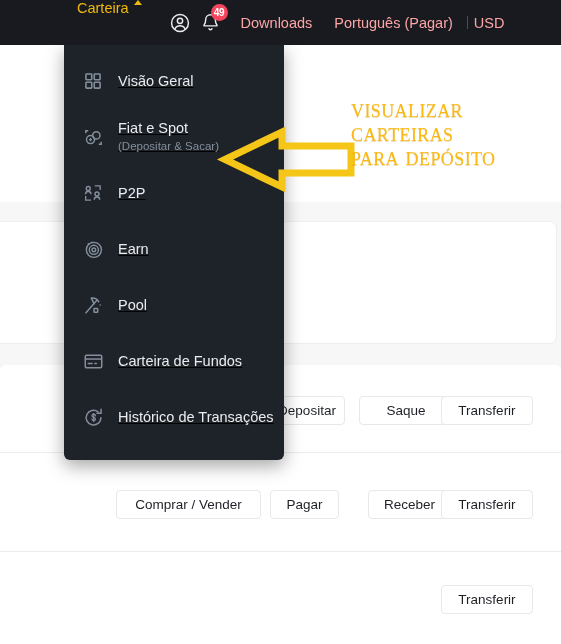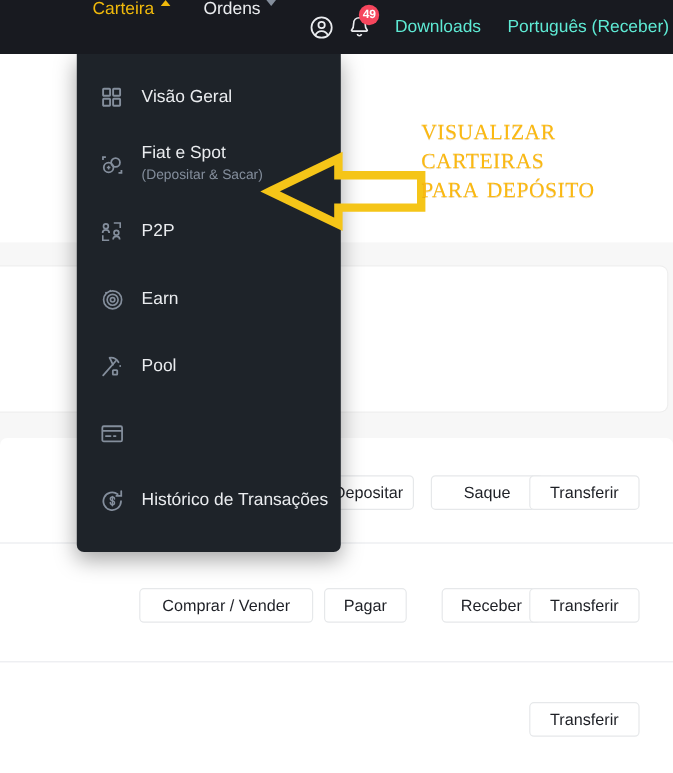--- a/index.html
+++ b/index.html
@@ -53,42 +53,42 @@
     display:flex;align-items:center;justify-content:center;cursor:pointer;}
   #notif-badge{
     position:absolute;top:4px;left:16px;
     min-width:17px;height:17px;padding:0 3px;box-sizing:border-box;
     border-radius:9px;background:#f6465d;
     color:#fff;font-size:10px;font-weight:bold;
     display:flex;align-items:center;justify-content:center;
     letter-spacing:-0.2px;
   }
   .nav-sep{width:1px;height:13px;background:#474d57;margin:0 6px;}
-  .nav-plain{font-size:14.5px;color:#5eead4;cursor:pointer;padding:0 8px;}
+  .nav-plain{font-size:14.5px;color:#fca5a5;cursor:pointer;padding:0 8px;}
 
   
   #wallet-menu{
     position:absolute;left:64px;top:45px;width:220px;height:415px;
     background:#1e2329;border-radius:0 0 6px 6px;
     box-shadow:0 6px 18px rgba(0,0,0,0.35);
     z-index:30;padding-top:14px;box-sizing:border-box;
   }
   .menu-item{
     display:flex;align-items:center;gap:14px;
     height:44px;padding-left:18px;cursor:pointer;position:relative;
     margin-bottom:12px;
   }
   .menu-item:last-child{margin-bottom:0;}
   .menu-ico{
     width:22px;height:22px;flex:0 0 22px;
     display:flex;align-items:center;justify-content:center;
     color:#848e9c;
   }
   .menu-ico svg{display:block;}
-  .menu-txt{display:flex;flex-direction:column;justify-content:center;}
+  .menu-txt{display:flex;flex-direction:column;justify-content:center;text-decoration:underline;}
   .menu-label{font-size:14.5px;color:#eaecef;line-height:1.15;font-weight:500;}
   .menu-sub{font-size:11.5px;color:#848e9c;line-height:1.35;margin-top:2px;}
 
   
   #annotation{position:absolute;left:0;top:0;width:561px;height:644px;
               pointer-events:none;z-index:35;}
   #anno-text{
     position:absolute;left:351px;top:97px;width:210px;
     font-family:"Liberation Serif","DejaVu Serif",serif;
     font-size:25px;line-height:0.96;
@@ -154,44 +154,40 @@
 para depósito</div>
 
 <div id="topbar">
   <div class="nav-row">
 
     <div class="nav-item active">
       <span>Carteira</span>
       <span class="caret-up"></span>
     </div>
 
-    <div class="nav-item" style="margin-left:10px;">
-      <span>Ordens</span>
-      <span class="caret-down"></span>
-    </div>
 
     <div class="icon-btn" style="margin-left:14px;">
       <svg width="22" height="22" viewBox="0 0 24 24" fill="none" stroke="#eaecef" stroke-width="1.6">
         <circle cx="12" cy="12" r="9.2"></circle>
         <circle cx="12" cy="9.6" r="2.9"></circle>
         <path d="M6.2 19.1c1.1-2.6 3.2-4 5.8-4s4.7 1.4 5.8 4"></path>
       </svg>
     </div>
 
     <div id="bell-wrap">
       <svg width="21" height="21" viewBox="0 0 24 24" fill="none" stroke="#eaecef" stroke-width="1.6" stroke-linejoin="round">
         <path d="M12 3.2c-3.3 0-5.5 2.4-5.5 5.6 0 4.1-1.3 5.3-1.9 6.1-.3.4 0 1 .5 1h13.8c.5 0 .8-.6.5-1-.6-.8-1.9-2-1.9-6.1 0-3.2-2.2-5.6-5.5-5.6z"></path>
         <path d="M10 18.6c.3 1 1.1 1.7 2 1.7s1.7-.7 2-1.7"></path>
       </svg>
       <span id="notif-badge">49</span>
     </div>
 
     <div class="nav-plain" style="margin-left:6px;">Downloads</div>
 
-    <div class="nav-plain" style="margin-left:6px;">Português (Receber)</div>
+    <div class="nav-plain" style="margin-left:6px;">Português (Pagar)</div>
 
     <div class="nav-sep"></div>
 
     <div class="nav-plain" style="padding:0;">USD</div>
   </div>
 </div>
 
 <div id="wallet-menu">
 
   <div class="menu-item">
@@ -272,20 +268,23 @@
 
   <div class="menu-item">
     <span class="menu-ico">
       <svg width="21" height="21" viewBox="0 0 24 24" fill="none" stroke="currentColor" stroke-width="1.7">
         <rect x="2.6" y="4.8" width="18.8" height="14.4" rx="1.4"></rect>
         <path d="M2.6 9.2h18.8"></path>
         <path d="M6 14.2h4.4" stroke-linecap="round"></path>
         <path d="M13.6 14.2h1.6" stroke-linecap="round"></path>
       </svg>
     </span>
+    <span class="menu-txt">
+      <span class="menu-label">Carteira de Fundos</span>
+    </span>
   </div>
 
   <div class="menu-item">
     <span class="menu-ico">
       <svg width="21" height="21" viewBox="0 0 24 24" fill="none" stroke="currentColor" stroke-width="1.7" stroke-linecap="round">
         <path d="M20.4 12.2a8.4 8.4 0 1 1-3.2-6.6"></path>
         <path d="M20.6 2.6v4.6h-4.6"></path>
         <path d="M12.2 7.6v9" stroke-width="1.4"></path>
         <path d="M14.2 10.1c0-1.2-.9-2-2-2s-2 .8-2 1.9c0 2.3 4 1.3 4 3.6 0 1.1-.9 1.9-2 1.9s-2-.8-2-2" stroke-width="1.4" fill="none"></path>
       </svg>

